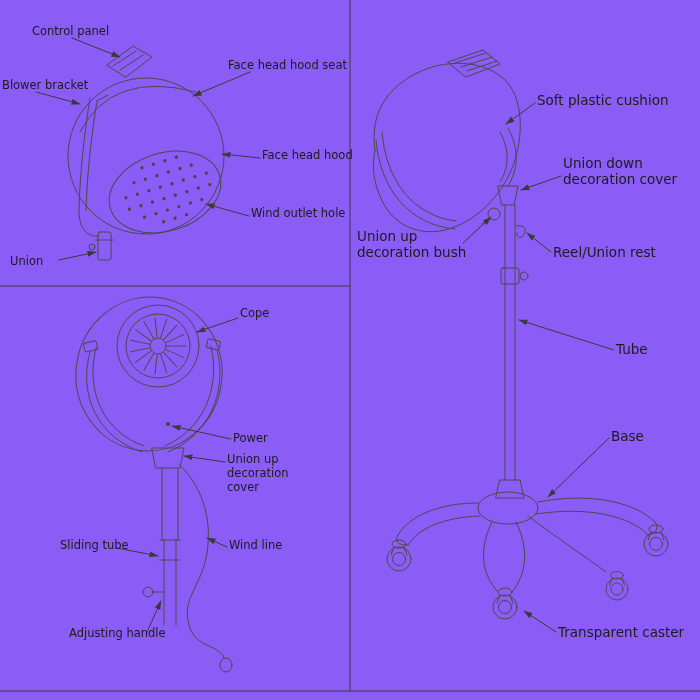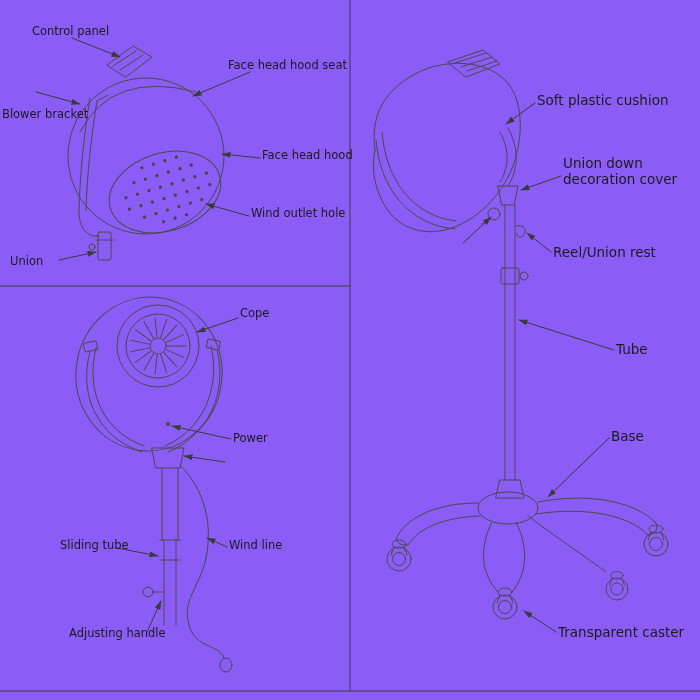--- a/index.html
+++ b/index.html
@@ -232,32 +232,34 @@
       <line x1="561" y1="176" x2="521" y2="190" marker-end="url(#arrow)"></line>
       <line x1="463" y1="243" x2="491" y2="217" marker-end="url(#arrow)"></line>
       <line x1="551" y1="252" x2="527" y2="233" marker-end="url(#arrow)"></line>
       <line x1="614" y1="350" x2="519" y2="320" marker-end="url(#arrow)"></line>
       <line x1="609" y1="438" x2="548" y2="497" marker-end="url(#arrow)"></line>
       <line x1="556" y1="632" x2="524" y2="611" marker-end="url(#arrow)"></line>
     </g>
   </svg>
 
   <div class="label label-sm" style="left:32px;  top:24px;">Control panel</div>
-  <div class="label label-sm" style="left:2px;   top:78px;margin-top:29px;">Blower bracket</div>
+  <div class="label label-sm" style="left:2px;   top:78px;">Blower bracket</div>
   <div class="label label-sm" style="left:228px; top:58px;">Face head hood seat</div>
   <div class="label label-sm" style="left:262px; top:148px;">Face head hood</div>
   <div class="label label-sm" style="left:251px; top:206px;">Wind outlet hole</div>
   <div class="label label-sm" style="left:10px;  top:254px;">Union</div>
 
   <div class="label label-sm" style="left:240px; top:306px;">Cope</div>
   <div class="label label-sm" style="left:233px; top:431px;">Power</div>
+  <div class="label label-sm" style="left:227px; top:452px; width:72px;">Union up decoration cover</div>
   <div class="label label-sm" style="left:60px;  top:538px;">Sliding tube</div>
   <div class="label label-sm" style="left:229px; top:538px;">Wind line</div>
   <div class="label label-sm" style="left:69px;  top:626px;">Adjusting handle</div>
 
   <div class="label label-md" style="left:563px; top:155px; width:122px;">Union down decoration cover</div>
   <div class="label label-md" style="left:537px; top:92px;">Soft plastic cushion</div>
+  <div class="label label-md" style="left:357px; top:228px; width:110px;">Union up decoration bush</div>
   <div class="label label-md" style="left:553px; top:244px;">Reel/Union rest</div>
   <div class="label label-md" style="left:616px; top:341px;">Tube</div>
   <div class="label label-md" style="left:611px; top:428px;">Base</div>
   <div class="label label-md" style="left:558px; top:624px;">Transparent caster</div>
 
 </div>
 
 </body></html>

